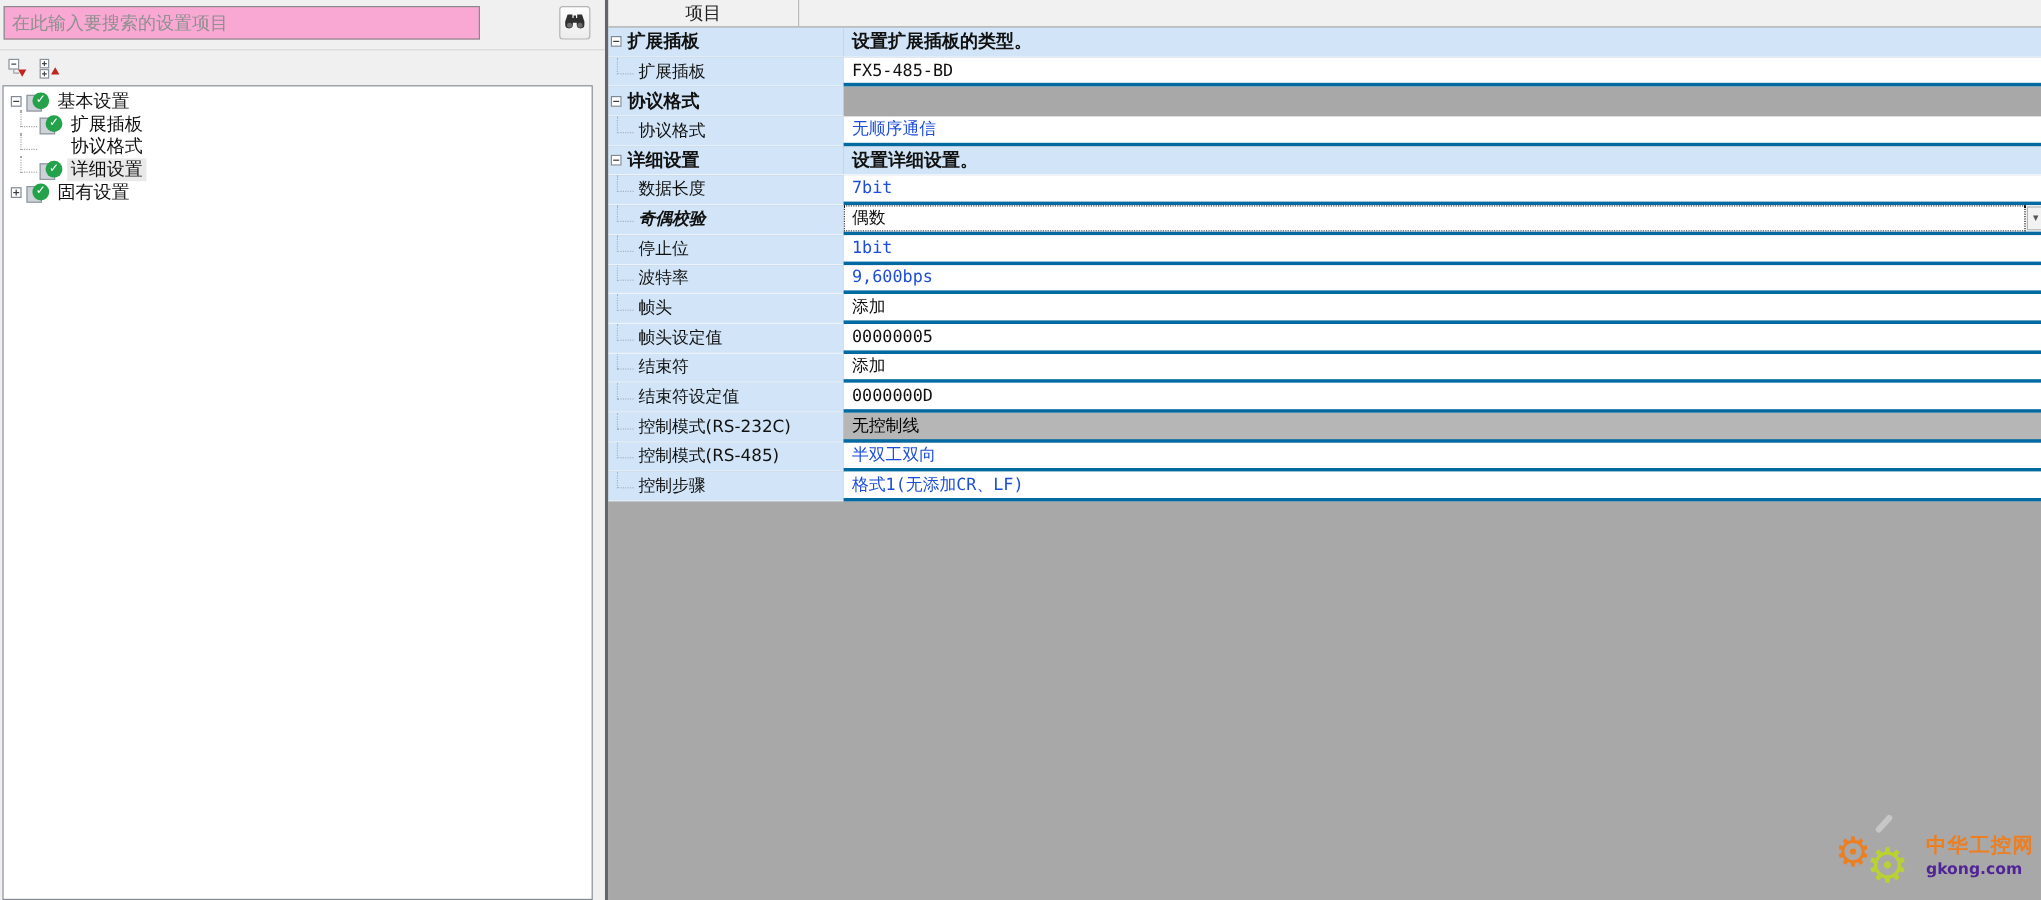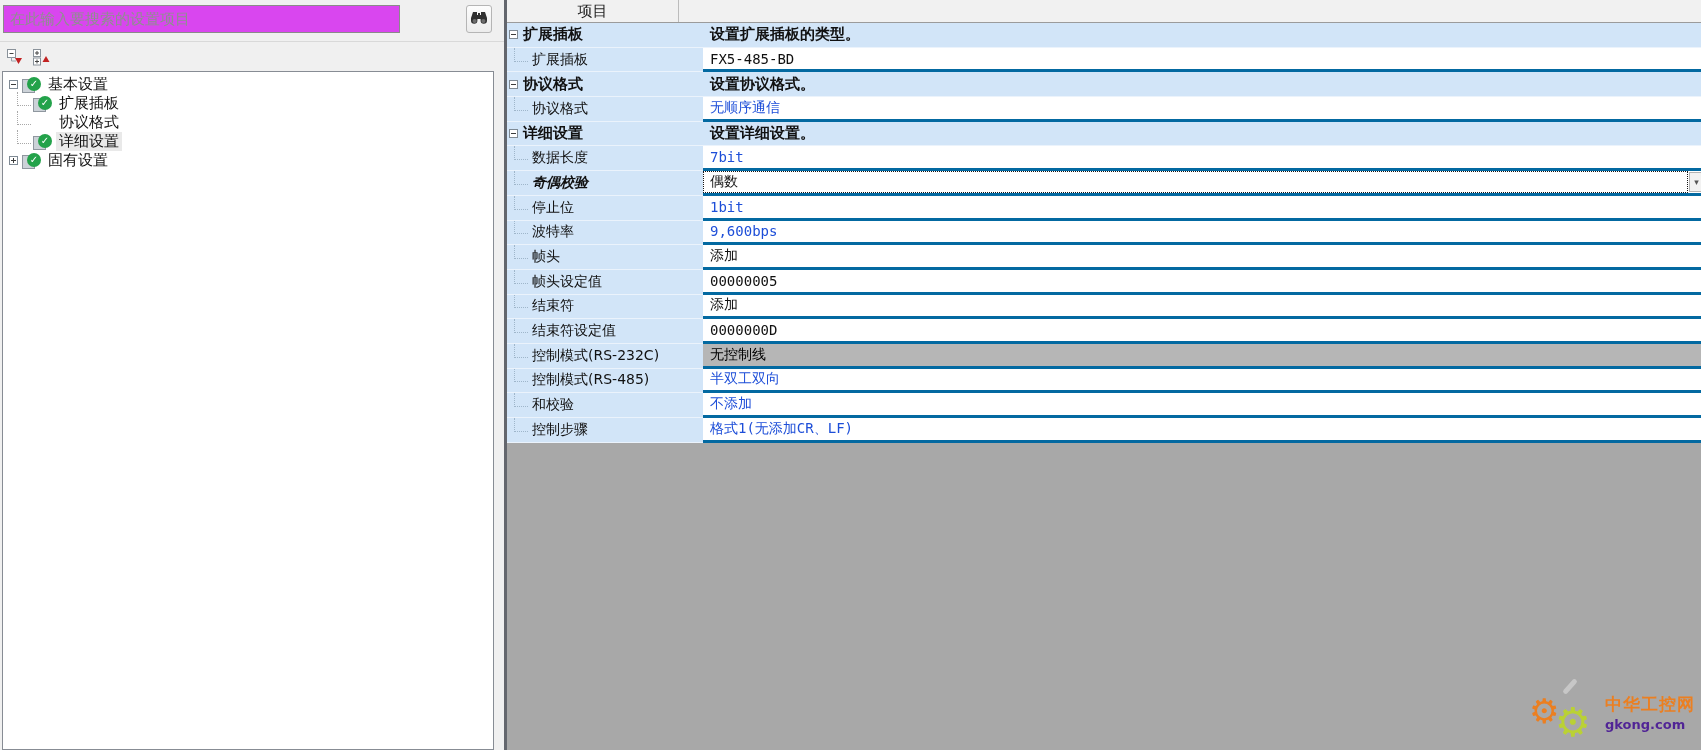--- a/index.html
+++ b/index.html
@@ -2,21 +2,21 @@
 <html><head>
 <meta charset="utf-8">
 <style>
   html,body{margin:0;padding:0;background:#fff;}
   .app{position:relative;width:1701px;height:750px;overflow:hidden;display:flex;
        font-family:"DejaVu Sans",sans-serif;font-size:14px;color:#111;background:#f0f0f0;}
 
   
   .left-panel{position:relative;width:504px;height:100%;background:#f0f0f0;flex:none;}
   .search-input{position:absolute;left:3px;top:5px;width:397px;height:28px;box-sizing:border-box;
-       border:1px solid #8a8a8a;background:#d946ef;font-family:inherit;font-size:15px;padding:0 6px;color:#222;}
+       border:1px solid #8a8a8a;background:#f9a8d4;font-family:inherit;font-size:15px;padding:0 6px;color:#222;}
   .search-input::placeholder{color:#8f8f8f;}
   .find-btn{position:absolute;left:466px;top:5px;width:26px;height:28px;box-sizing:border-box;
        border:1px solid #b5b5b5;border-radius:3px;background:linear-gradient(#fdfdfd,#ececec);
        display:flex;align-items:center;justify-content:center;padding:0;cursor:pointer;}
   .top-rule{position:absolute;left:0;top:41px;width:504px;height:1px;background:#d9d9d9;}
   .tree-toolbar{position:absolute;left:6px;top:48px;display:flex;gap:6px;}
   .tool-btn{width:20px;height:18px;border:none;background:transparent;padding:0;cursor:pointer;}
   .tree-box{position:absolute;left:2px;top:71px;right:10px;bottom:0;background:#fff;
        border:1px solid #878c94;box-sizing:border-box;padding-top:3px;overflow:hidden;}
 
@@ -40,21 +40,21 @@
   .trow.selected .tlabel{background:#e9e9e9;}
 
   
   .splitter{width:3px;height:100%;background:#63666d;flex:none;cursor:col-resize;}
 
   
   .grid-panel{position:relative;flex:1;height:100%;display:flex;flex-direction:column;background:#a8a8a8;min-width:0;}
   .grid-header{flex:none;display:flex;height:23px;background:#f1f1f1;border-bottom:1px solid #9b9b9b;
        box-sizing:border-box;font-size:15px;color:#222;}
   .grid-header .hcell{display:flex;align-items:center;justify-content:center;}
-  .grid-header .h-item{width:172px;flex:none;border-right:1px solid #bcbcbc;box-sizing:border-box;}
+  .grid-header .h-item{width:159px;flex:none;border-right:1px solid #bcbcbc;box-sizing:border-box;}
   .grid-header .h-setting{flex:1;}
 
   .grow{display:flex;height:24.7px;flex:none;}
   .lcell{width:196px;flex:none;background:#d2e5f8;display:flex;align-items:center;box-sizing:border-box;
        border-bottom:1px solid rgba(255,255,255,.55);white-space:nowrap;overflow:hidden;}
   .vcell{flex:1;background:#fff;display:flex;align-items:center;box-sizing:border-box;
        border-bottom:3px solid #0369a1;padding-left:7px;white-space:nowrap;overflow:hidden;position:relative;}
   .grow.group .lcell{font-weight:bold;font-size:15px;}
   .grow.group .vcell{background:#d2e5f8;font-weight:bold;font-size:15px;border-bottom:1px solid rgba(255,255,255,.55);}
   .gexp{flex:none;width:9px;height:9px;box-sizing:border-box;border:1px solid #7f8a94;background:#fff;
@@ -197,23 +197,20 @@
           </div>
           <div class="vcell v-black">
             <span class="vtext">FX5-485-BD</span>
           </div>
         </div>
         <div class="grow group">
           <div class="lcell">
             <span class="gexp"></span>
             <span class="glabel">协议格式</span>
           </div>
-          <div class="vcell">
-            <span class="gdesc">设置协议格式。</span>
-          </div>
         </div>
         <div class="grow item">
           <div class="lcell">
             <span class="iconn"></span>
             <span class="ilabel">协议格式</span>
           </div>
           <div class="vcell v-blue">
             <span class="vtext">无顺序通信</span>
           </div>
         </div>
@@ -317,29 +314,20 @@
             <span class="iconn"></span>
             <span class="ilabel">控制模式(RS-485)</span>
           </div>
           <div class="vcell v-blue">
             <span class="vtext">半双工双向</span>
           </div>
         </div>
         <div class="grow item">
           <div class="lcell">
             <span class="iconn"></span>
-            <span class="ilabel">和校验</span>
-          </div>
-          <div class="vcell v-blue">
-            <span class="vtext">不添加</span>
-          </div>
-        </div>
-        <div class="grow item">
-          <div class="lcell">
-            <span class="iconn"></span>
             <span class="ilabel">控制步骤</span>
           </div>
           <div class="vcell v-blue">
             <span class="vtext">格式1(无添加CR、LF)</span>
           </div>
         </div>
       </div>
     <div class="grid-empty">
       <div class="watermark">
         <div class="gears">

